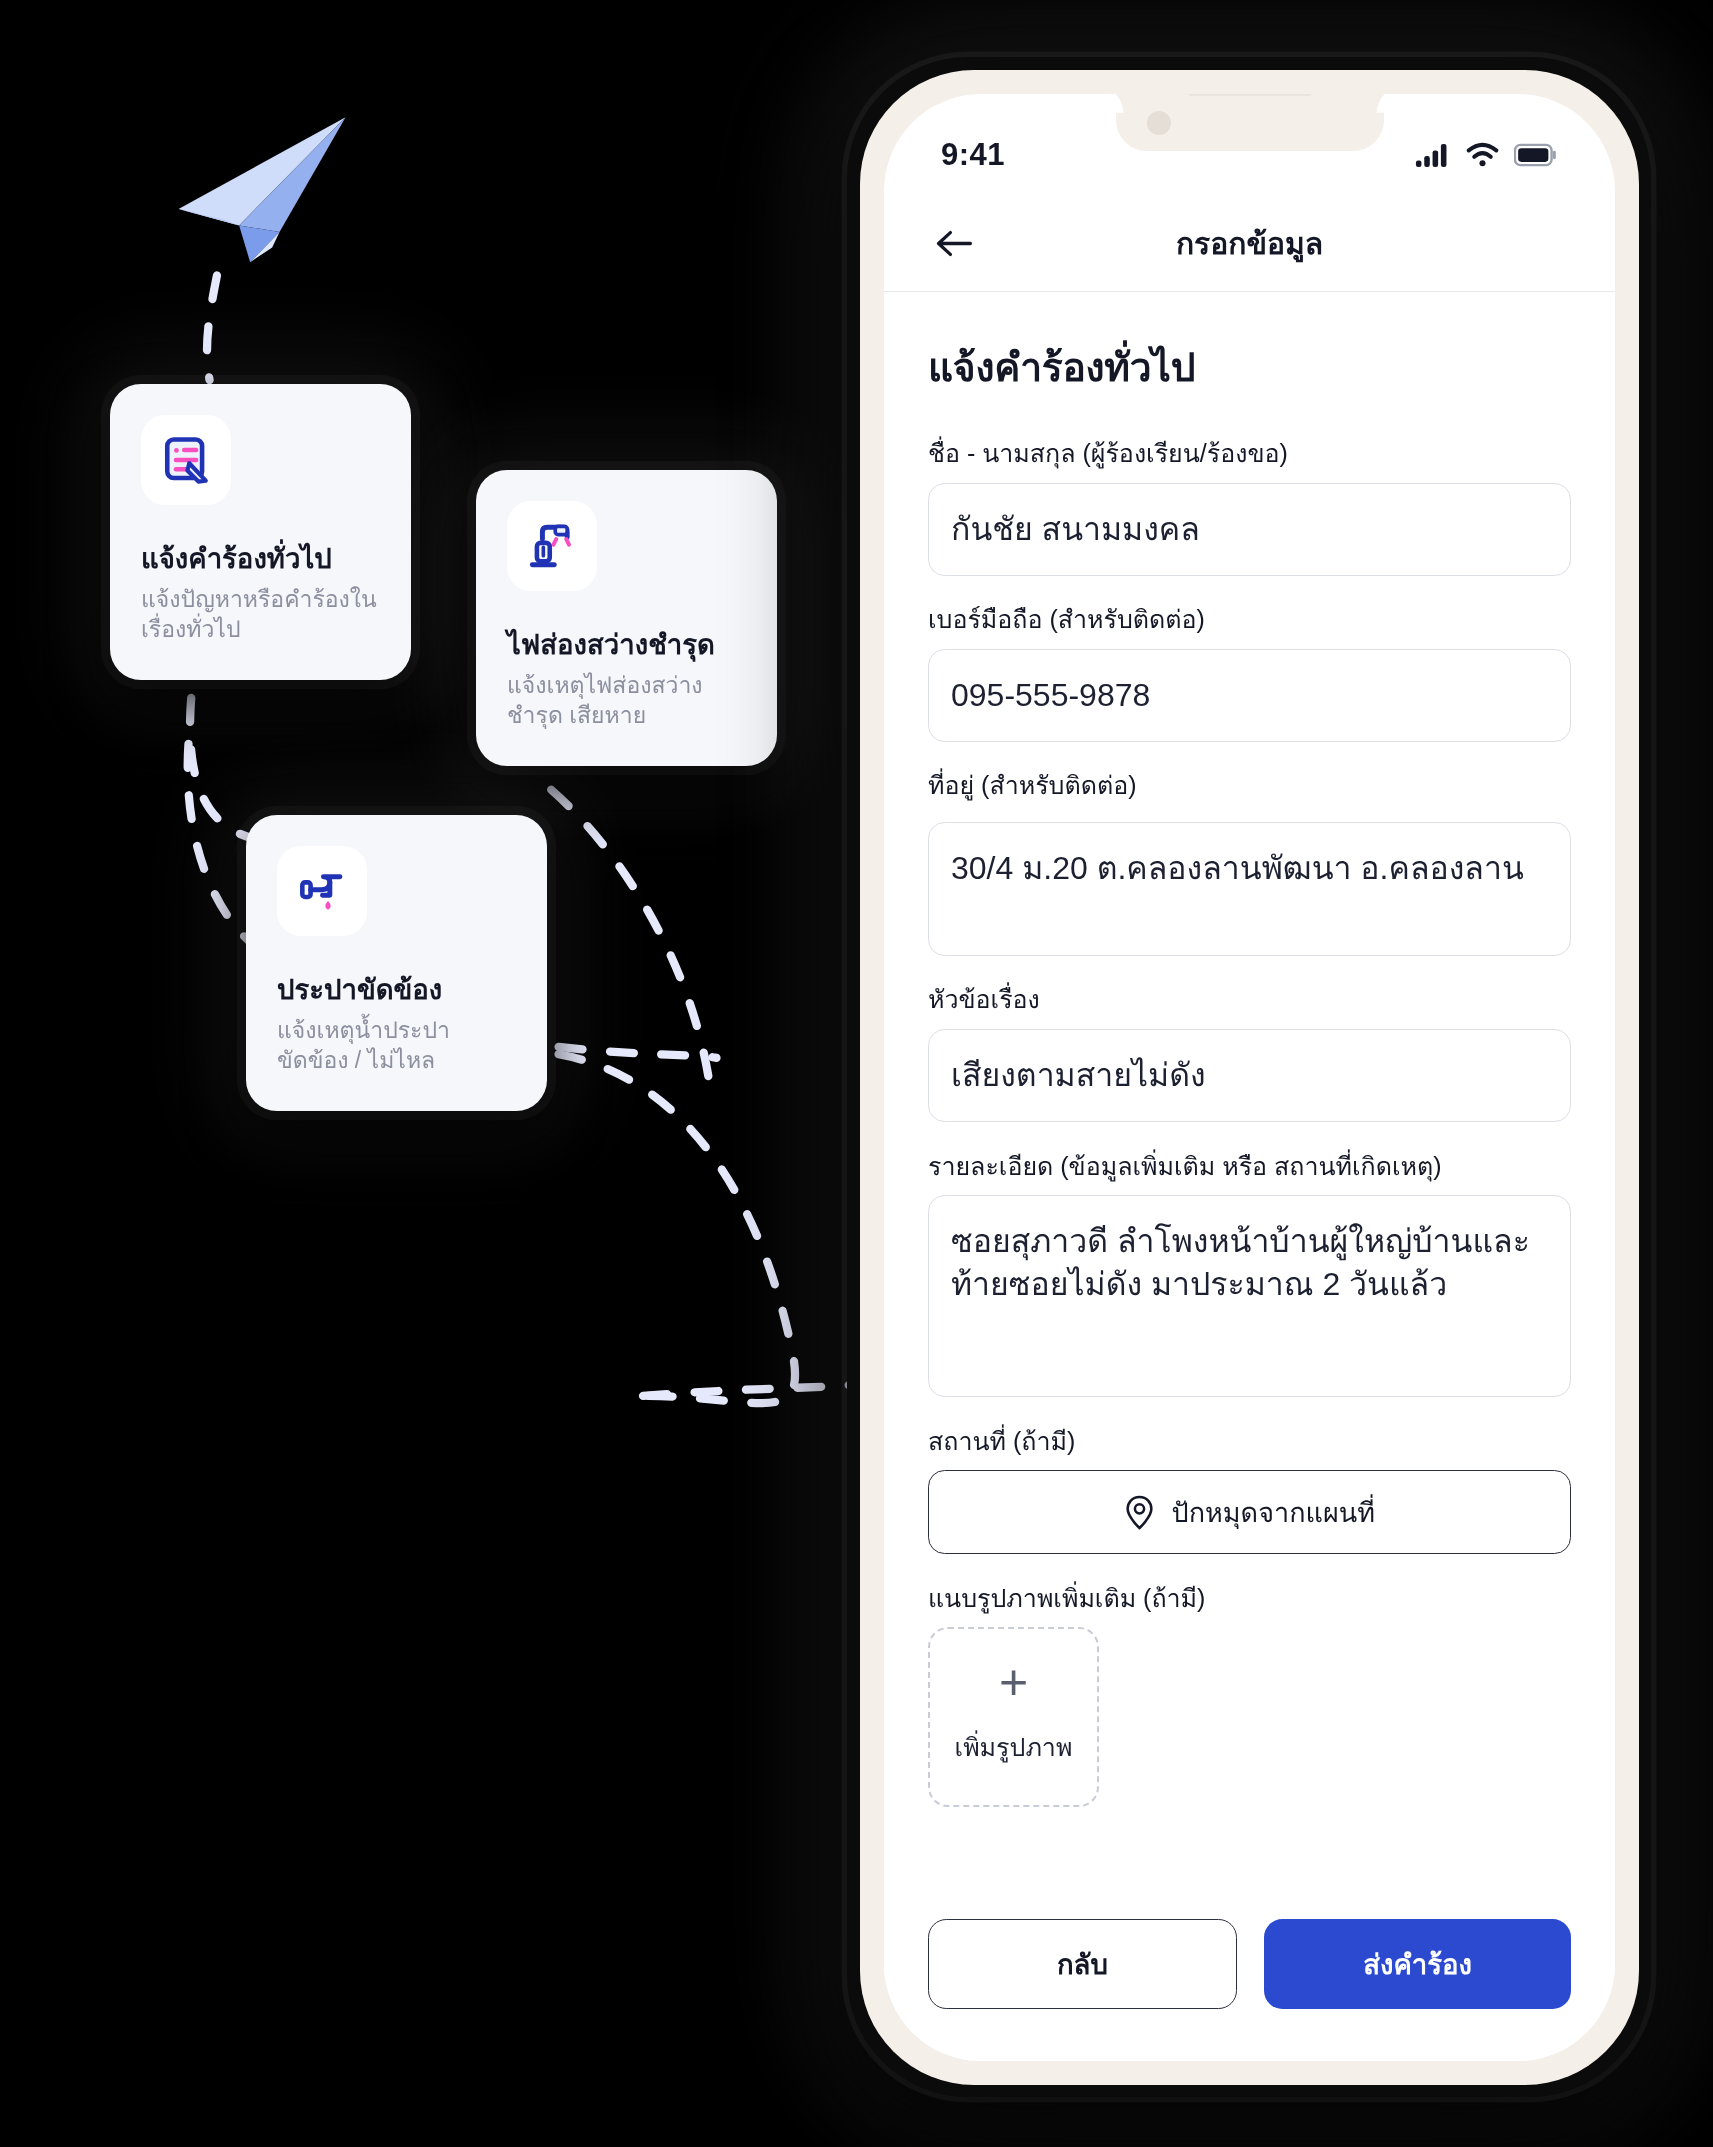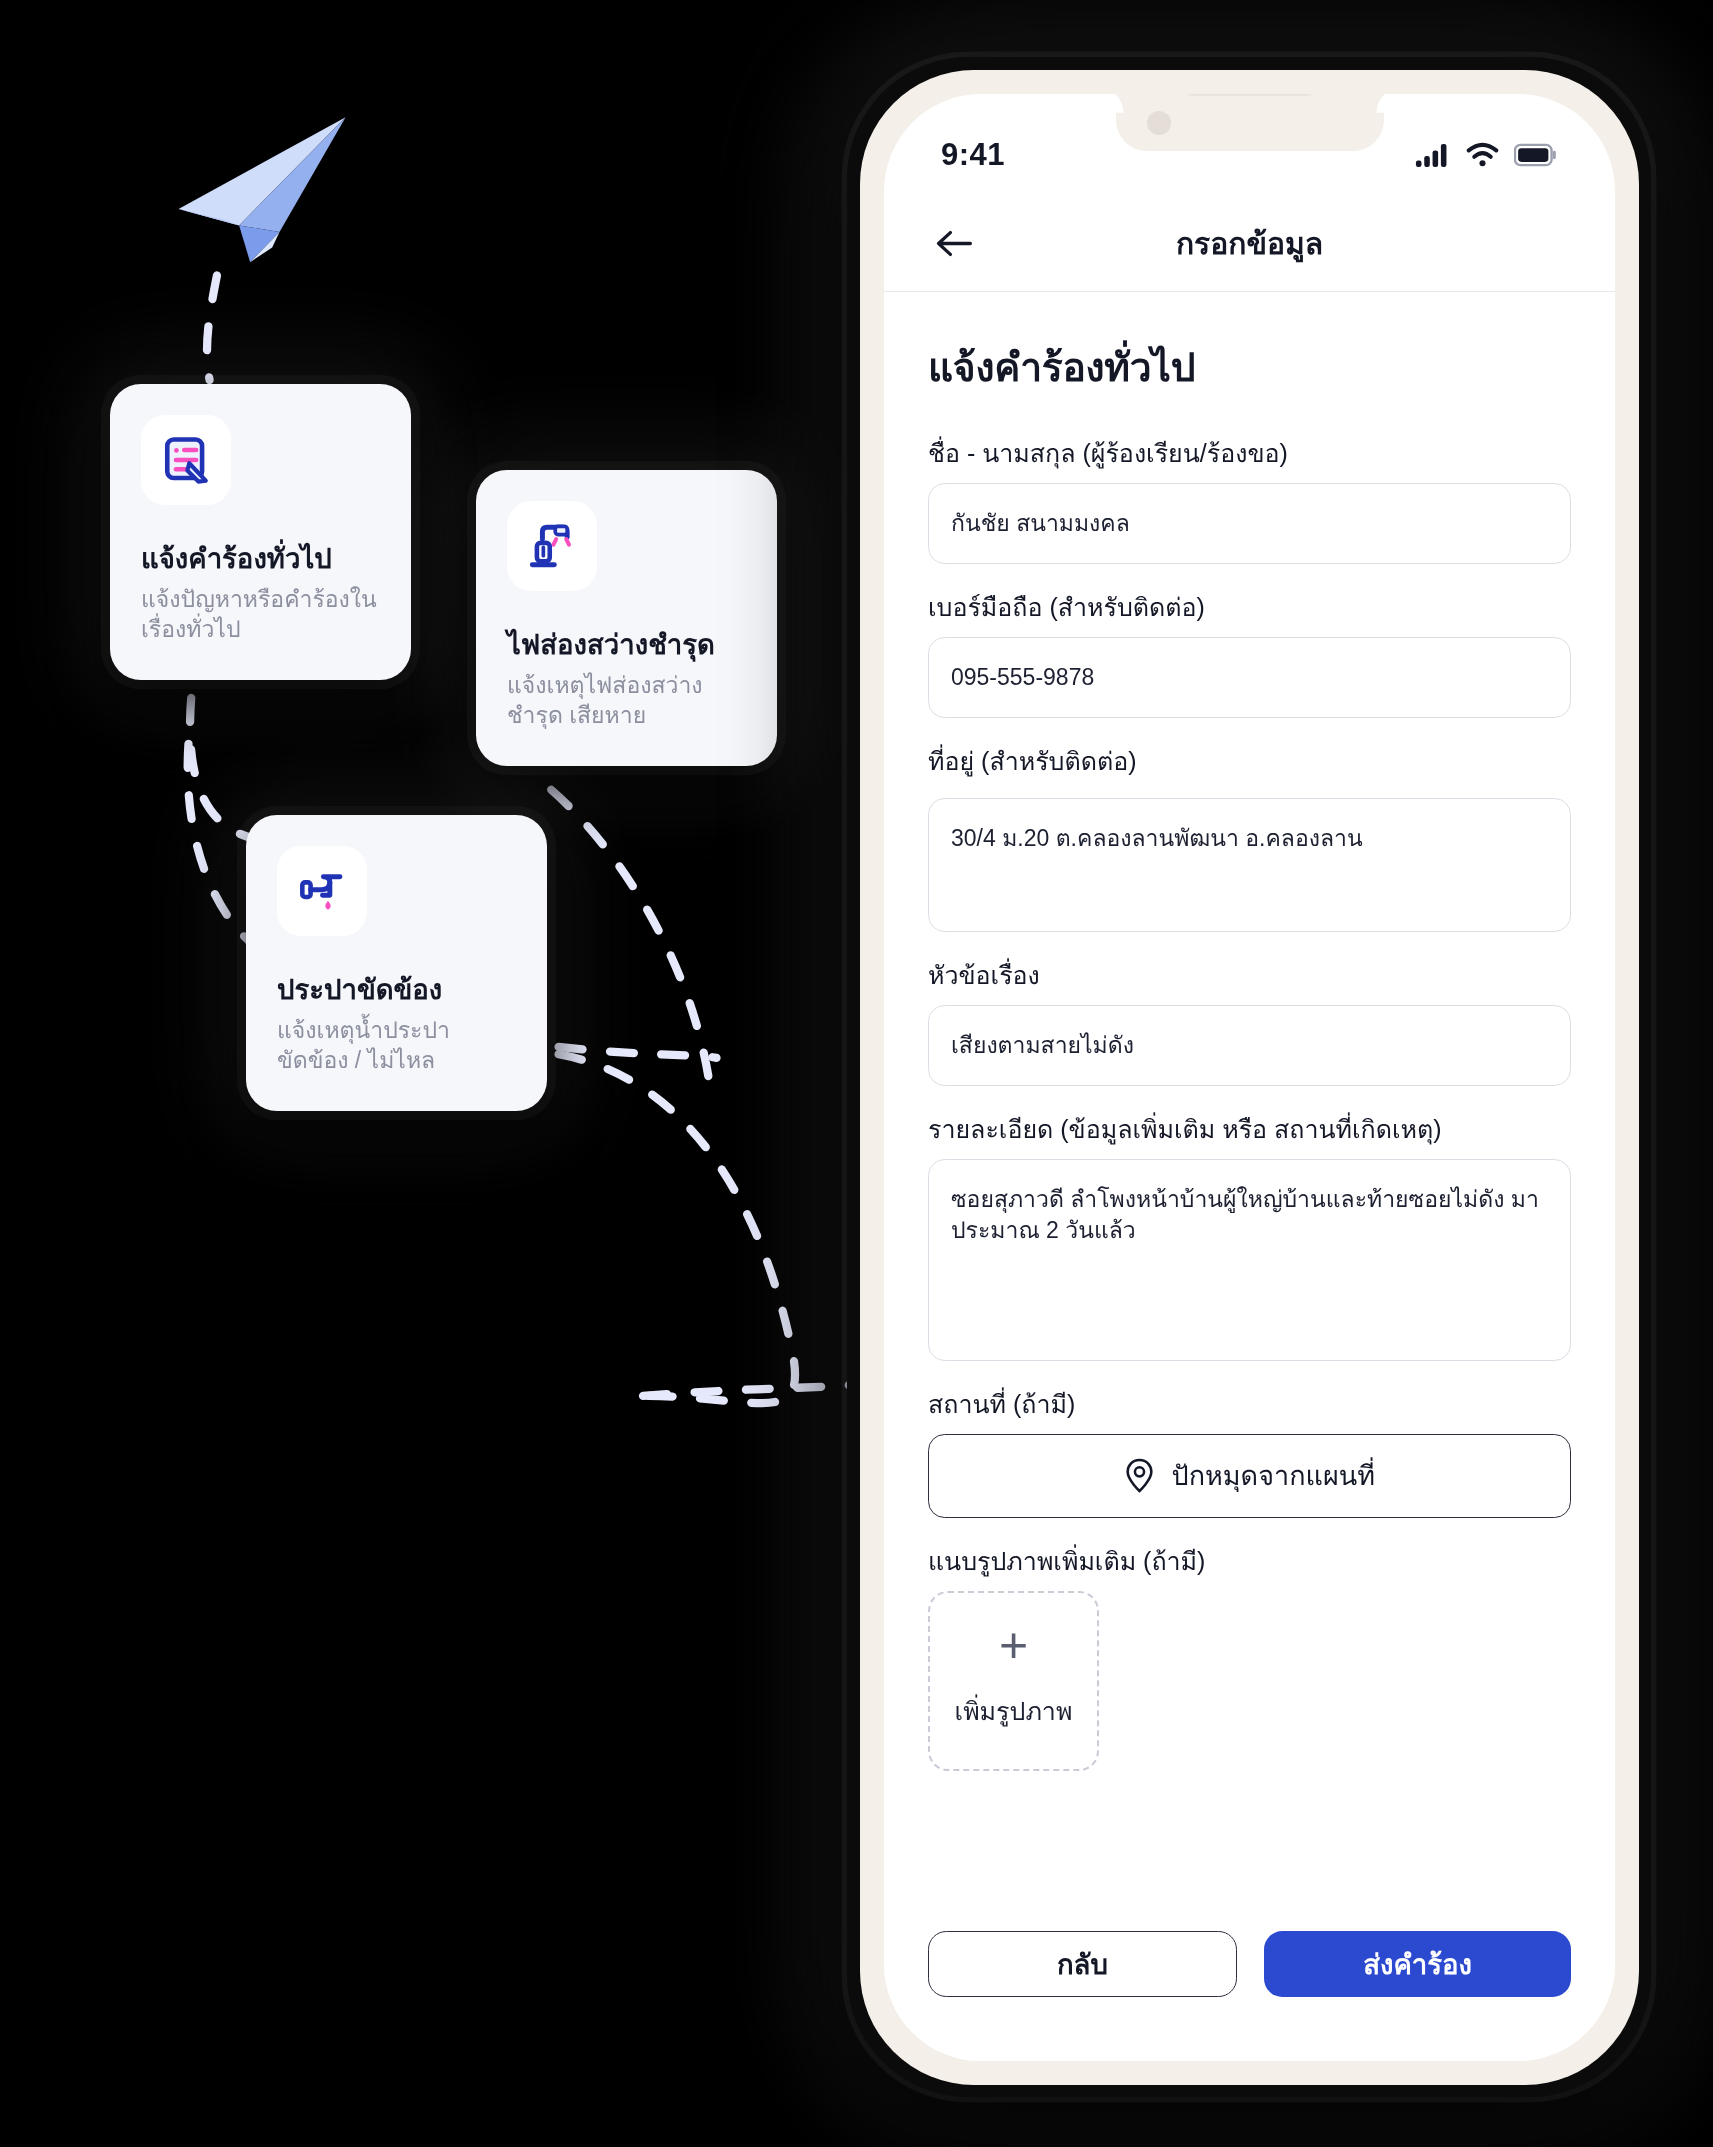--- a/index.html
+++ b/index.html
@@ -116,21 +116,21 @@
   .content {
     position:absolute; top:198px; left:0; right:0; bottom:154px;
     padding:44px 44px 0 44px; background:#fff; overflow:hidden;
   }
   .form-title { font-size:39px; font-weight:bold; color:#141726; margin-bottom:39px; letter-spacing:-0.3px;}
   .field { margin-bottom:27.5px; }
   .field-label { font-size:25px; color:#141726; margin-bottom:13px; line-height:1.3;}
   .input-box {
     border:1.5px solid #dcdee6; border-radius:16.5px;
     background:#fff; padding:24px 22px;
-    font-size:23px; color:#1c2030; line-height:1.35;
+    font-size:32px; color:#1c2030; line-height:1.35;
   }
   .input-box.ta-addr { height:134px;margin-top:20px; }
   .input-box.ta-detail { height:202px; }
 
   .pin-btn {
     border:1.7px solid #2b2f3e; border-radius:16.5px;
     height:84px; display:flex; align-items:center; justify-content:center;
     gap:16.5px; cursor:pointer; background:#fff;
   }
   .pin-btn .lbl { font-size:27px; font-weight:normal; color:#141726;}
@@ -144,21 +144,21 @@
   .photo-add .plus { font-size:50px; color:#5a5f70; line-height:0.6; font-weight:300;}
   .photo-add .lbl { font-size:25px; color:#1c2030;margin-top:16px;}
 
   
   .bottombar {
     position:absolute; bottom:0; left:0; right:0; height:154px;
     background:#fff; display:flex; align-items:center; gap:27.5px;
     padding:0 44px 40px 44px;
   }
   .btn {
-    flex:1; height:66px; border-radius:18.4px;
+    flex:1; height:90px; border-radius:18.4px;
     display:flex; align-items:center; justify-content:center;
     font-size:27.5px; font-weight:bold; cursor:pointer;
   }
   .btn-back { border:1.8px solid #2b2f3e; color:#141726; background:#fff; }
   .btn-submit { background:#2c4ad0; color:#ffffff; border:none; }
 </style>
 </head>
 <body>
 
 <div id="stage">

